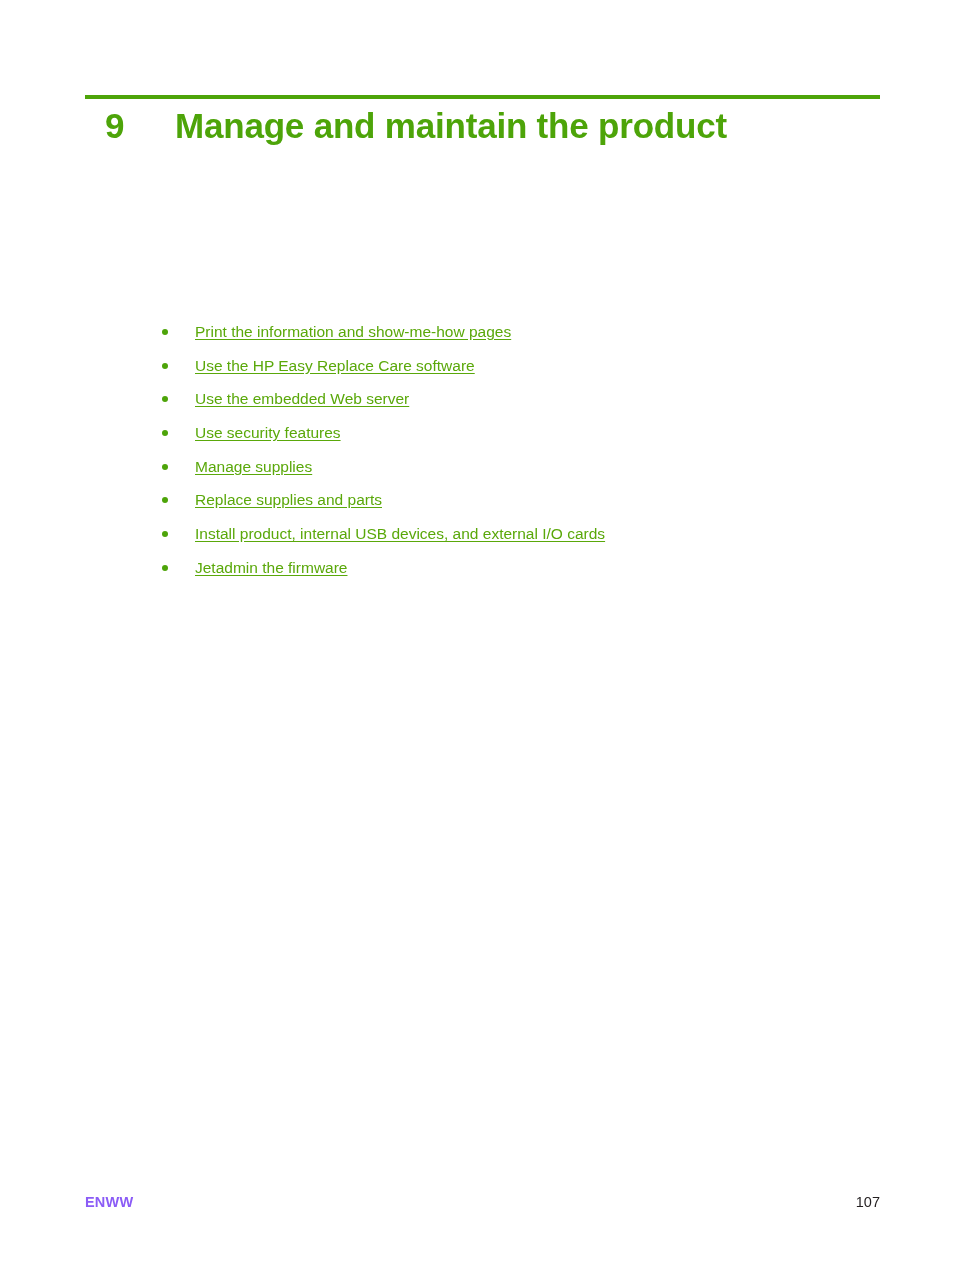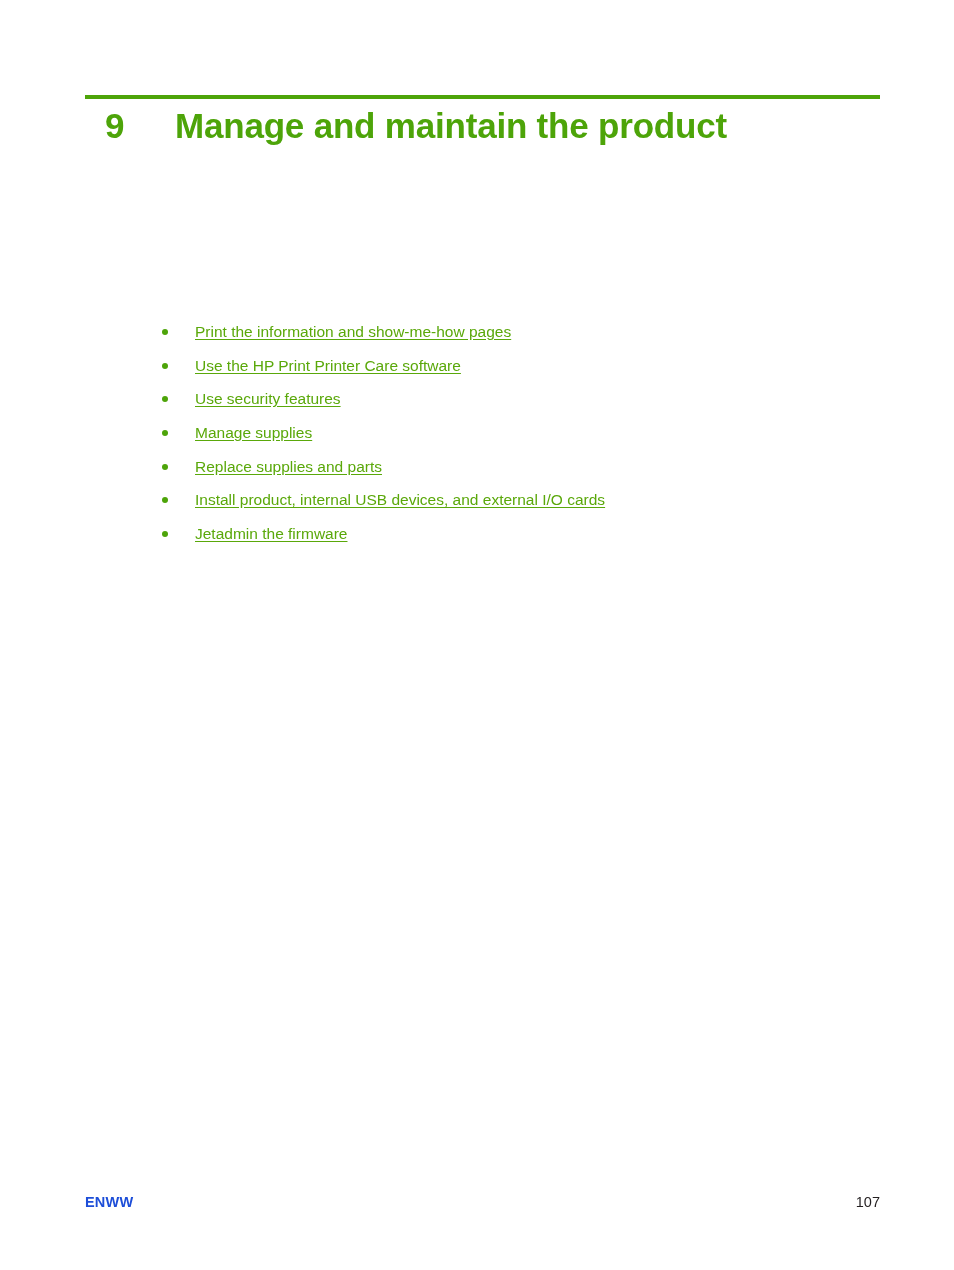--- a/index.html
+++ b/index.html
@@ -104,21 +104,21 @@
     top: 1192px;
     width: 795px;
     height: 20px;
   }
   .footer-left {
     position: absolute;
     left: 0;
     top: 0;
     font-size: 14.5px;
     font-weight: bold;
-    color: #1d4ed8;
+    color: #8b5cf6;
     line-height: 20px;
     letter-spacing: 0.2px;
   }
   .footer-right {
     position: absolute;
     right: 0;
     top: 0;
     font-size: 14.5px;
     font-weight: normal;
     color: #231f20;
@@ -137,21 +137,25 @@
     <span class="chapter-number">9</span><span class="chapter-title">Manage and maintain the product</span>
   </div>
 
   <ul class="toc-list" id="toc-list">
       <li class="toc-item">
         <span class="toc-bullet"></span>
         <a class="toc-link" href="#">Print the information and show-me-how pages</a>
       </li>
       <li class="toc-item">
         <span class="toc-bullet"></span>
-        <a class="toc-link" href="#">Use the HP Print Printer Care software</a>
+        <a class="toc-link" href="#">Use the HP Easy Replace Care software</a>
+      </li>
+      <li class="toc-item">
+        <span class="toc-bullet"></span>
+        <a class="toc-link" href="#">Use the embedded Web server</a>
       </li>
       <li class="toc-item">
         <span class="toc-bullet"></span>
         <a class="toc-link" href="#">Use security features</a>
       </li>
       <li class="toc-item">
         <span class="toc-bullet"></span>
         <a class="toc-link" href="#">Manage supplies</a>
       </li>
       <li class="toc-item">

